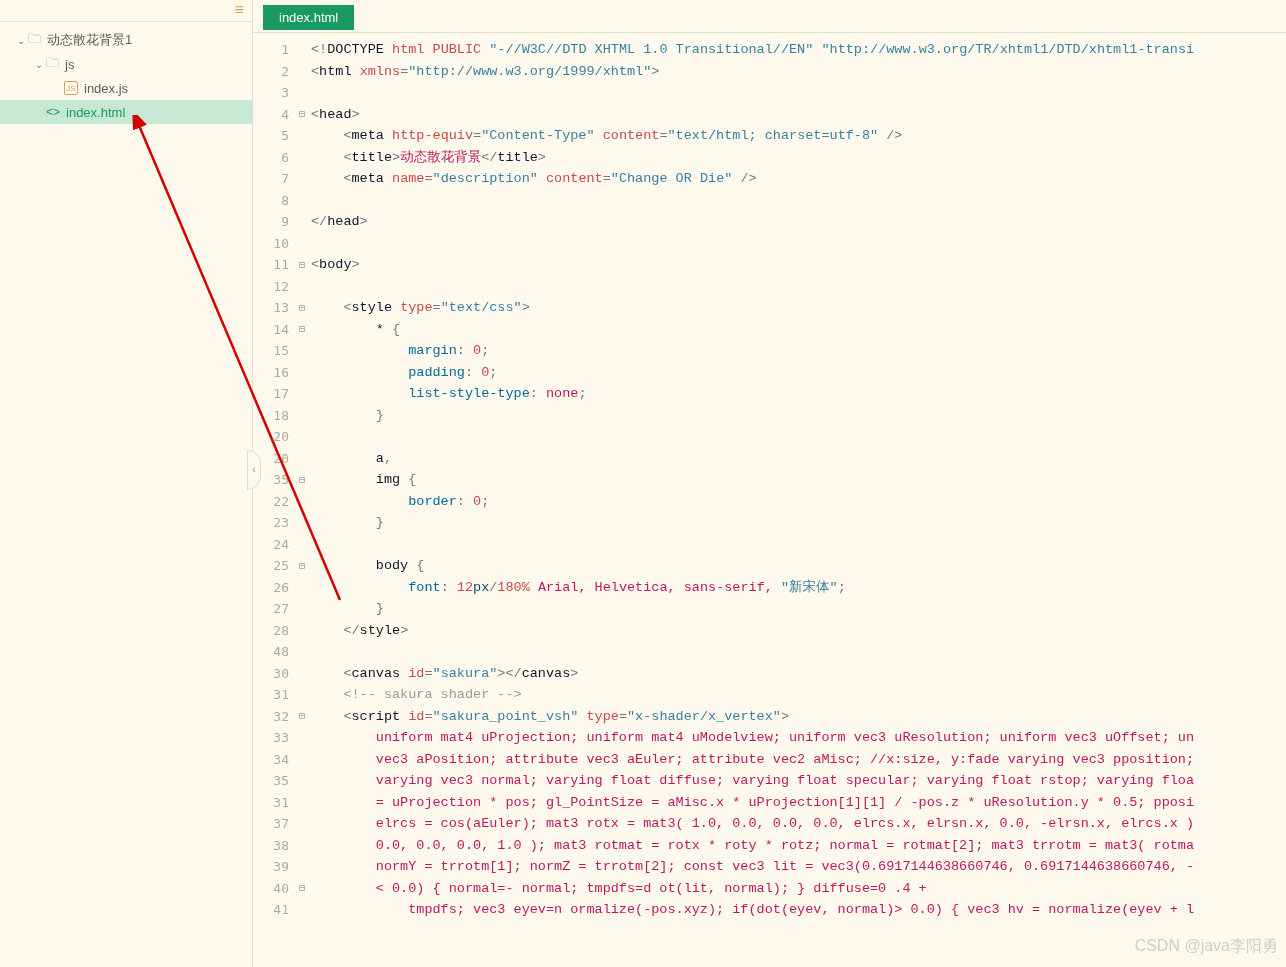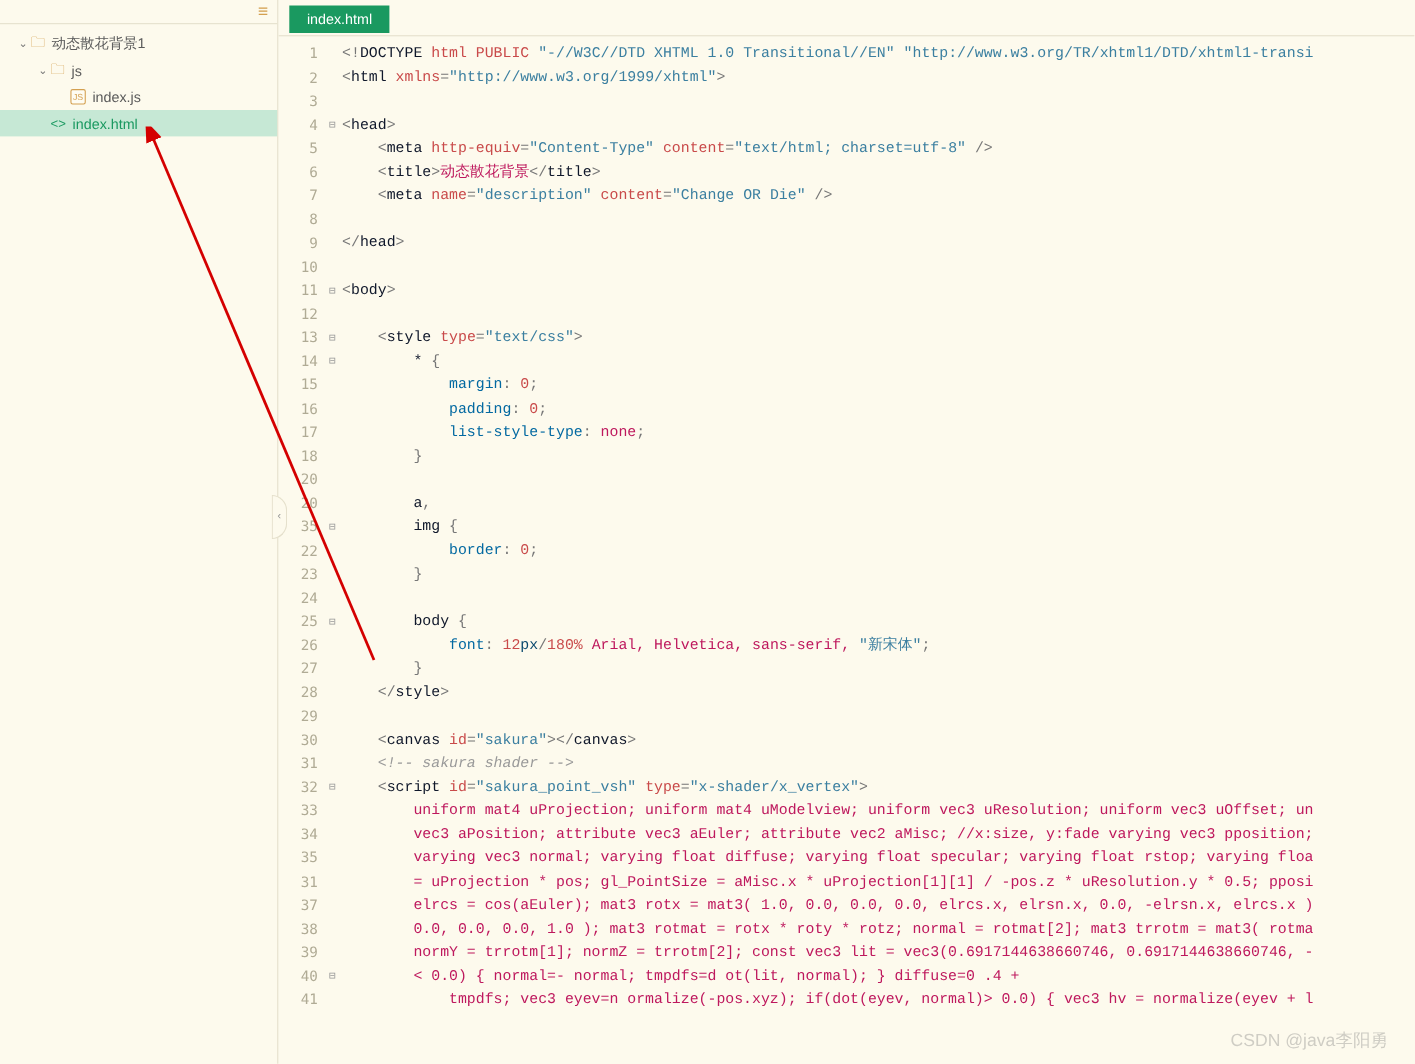--- a/index.html
+++ b/index.html
@@ -26,24 +26,24 @@
 .code-line{height:21.5px}
 .c-tag{color:#0f172a}
 .c-attr{color:#c94a4a}
 .c-str{color:#3b7fa0}
 .c-punc{color:#777}
 .c-text{color:#be185d}
 .c-prop{color:#0369a1}
 .c-num{color:#c94a4a}
 .c-unit{color:#0c4a6e}
 .c-pct{color:#c94a4a}
-.c-comment{color:#999;font-style:italic}
+.c-comment{color:#999;}
 .collapse-handle{position:absolute;left:247px;top:450px;width:14px;height:40px;background:#fdfaed;border:1px solid #e5e0cc;border-radius:0 20px 20px 0;display:flex;align-items:center;justify-content:center;font-size:10px;color:#999;cursor:pointer;z-index:10}
 .arrow-annotation{position:absolute;pointer-events:none;z-index:5}
-.watermark{position:absolute;right:24px;bottom:10px;color:rgba(120,120,120,0.35);font-size:16px;font-family:Arial,sans-serif;pointer-events:none;z-index:20}
+.watermark{position:absolute;right:8px;bottom:10px;color:rgba(120,120,120,0.35);font-size:16px;font-family:Arial,sans-serif;pointer-events:none;z-index:20}
 </style>
 </head>
 <body>
 
 <div class="sidebar">
   <div class="sidebar-top">
     <span class="menu-icon">≡</span>
   </div>
   <div class="tree" id="tree">
       <div class="tree-item" style="padding-left: 14px;">
@@ -96,21 +96,21 @@
         <div class="gutter-line">20</div>
         <div class="gutter-line">20</div>
         <div class="gutter-line">35</div>
         <div class="gutter-line">22</div>
         <div class="gutter-line">23</div>
         <div class="gutter-line">24</div>
         <div class="gutter-line">25</div>
         <div class="gutter-line">26</div>
         <div class="gutter-line">27</div>
         <div class="gutter-line">28</div>
-        <div class="gutter-line">29</div>
+        <div class="gutter-line">48</div>
         <div class="gutter-line">30</div>
         <div class="gutter-line">31</div>
         <div class="gutter-line">32</div>
         <div class="gutter-line">33</div>
         <div class="gutter-line">34</div>
         <div class="gutter-line">35</div>
         <div class="gutter-line">31</div>
         <div class="gutter-line">37</div>
         <div class="gutter-line">38</div>
         <div class="gutter-line">39</div>

